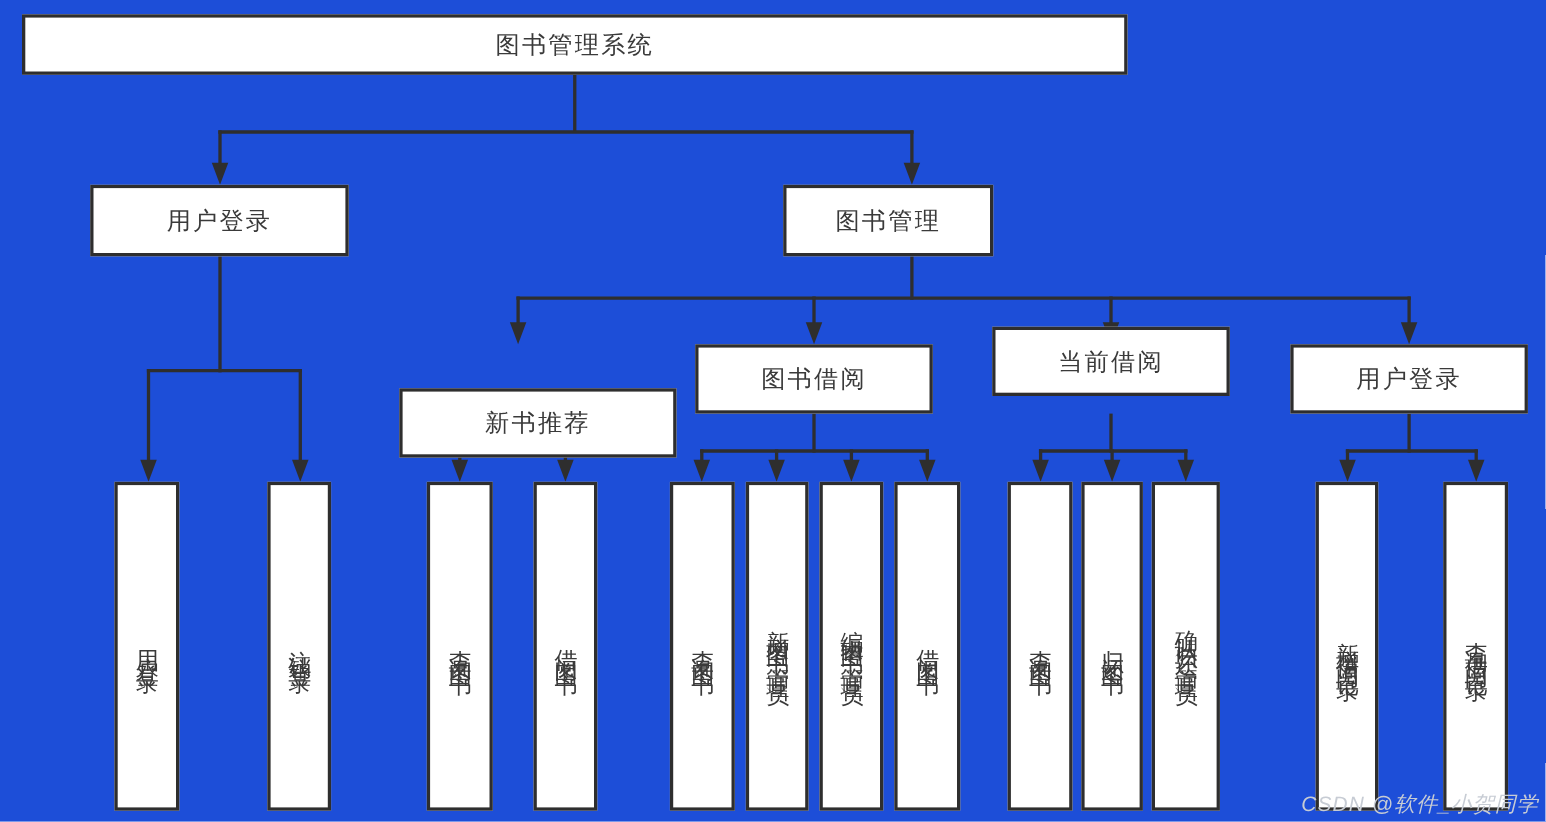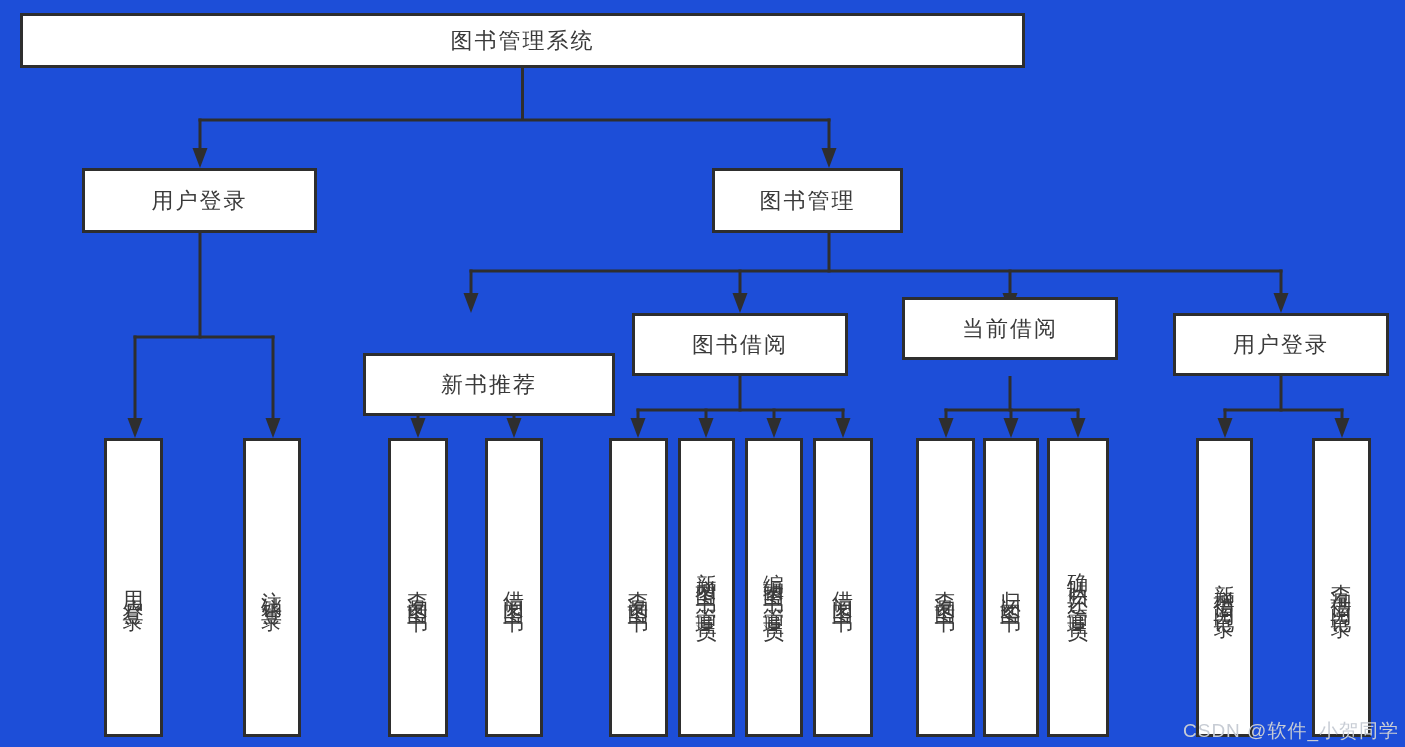--- a/index.html
+++ b/index.html
@@ -39,20 +39,21 @@
     color: #3a3a3a;
   }
   .watermark {
     position: absolute;
     left: 1183px; top: 718px;
     font-size: 19px;
     color: #c7ccd4;
     letter-spacing: 1px;
     white-space: nowrap;
     z-index: 5;
+    font-style: italic;
   }
 </style>
 </head>
 <body>
 
 <div class="stage">
 
   <svg class="connectors" viewBox="0 0 1405 747" aria-hidden="true">
     <g stroke="#2e2e2e" stroke-width="3" fill="#2e2e2e">
 

